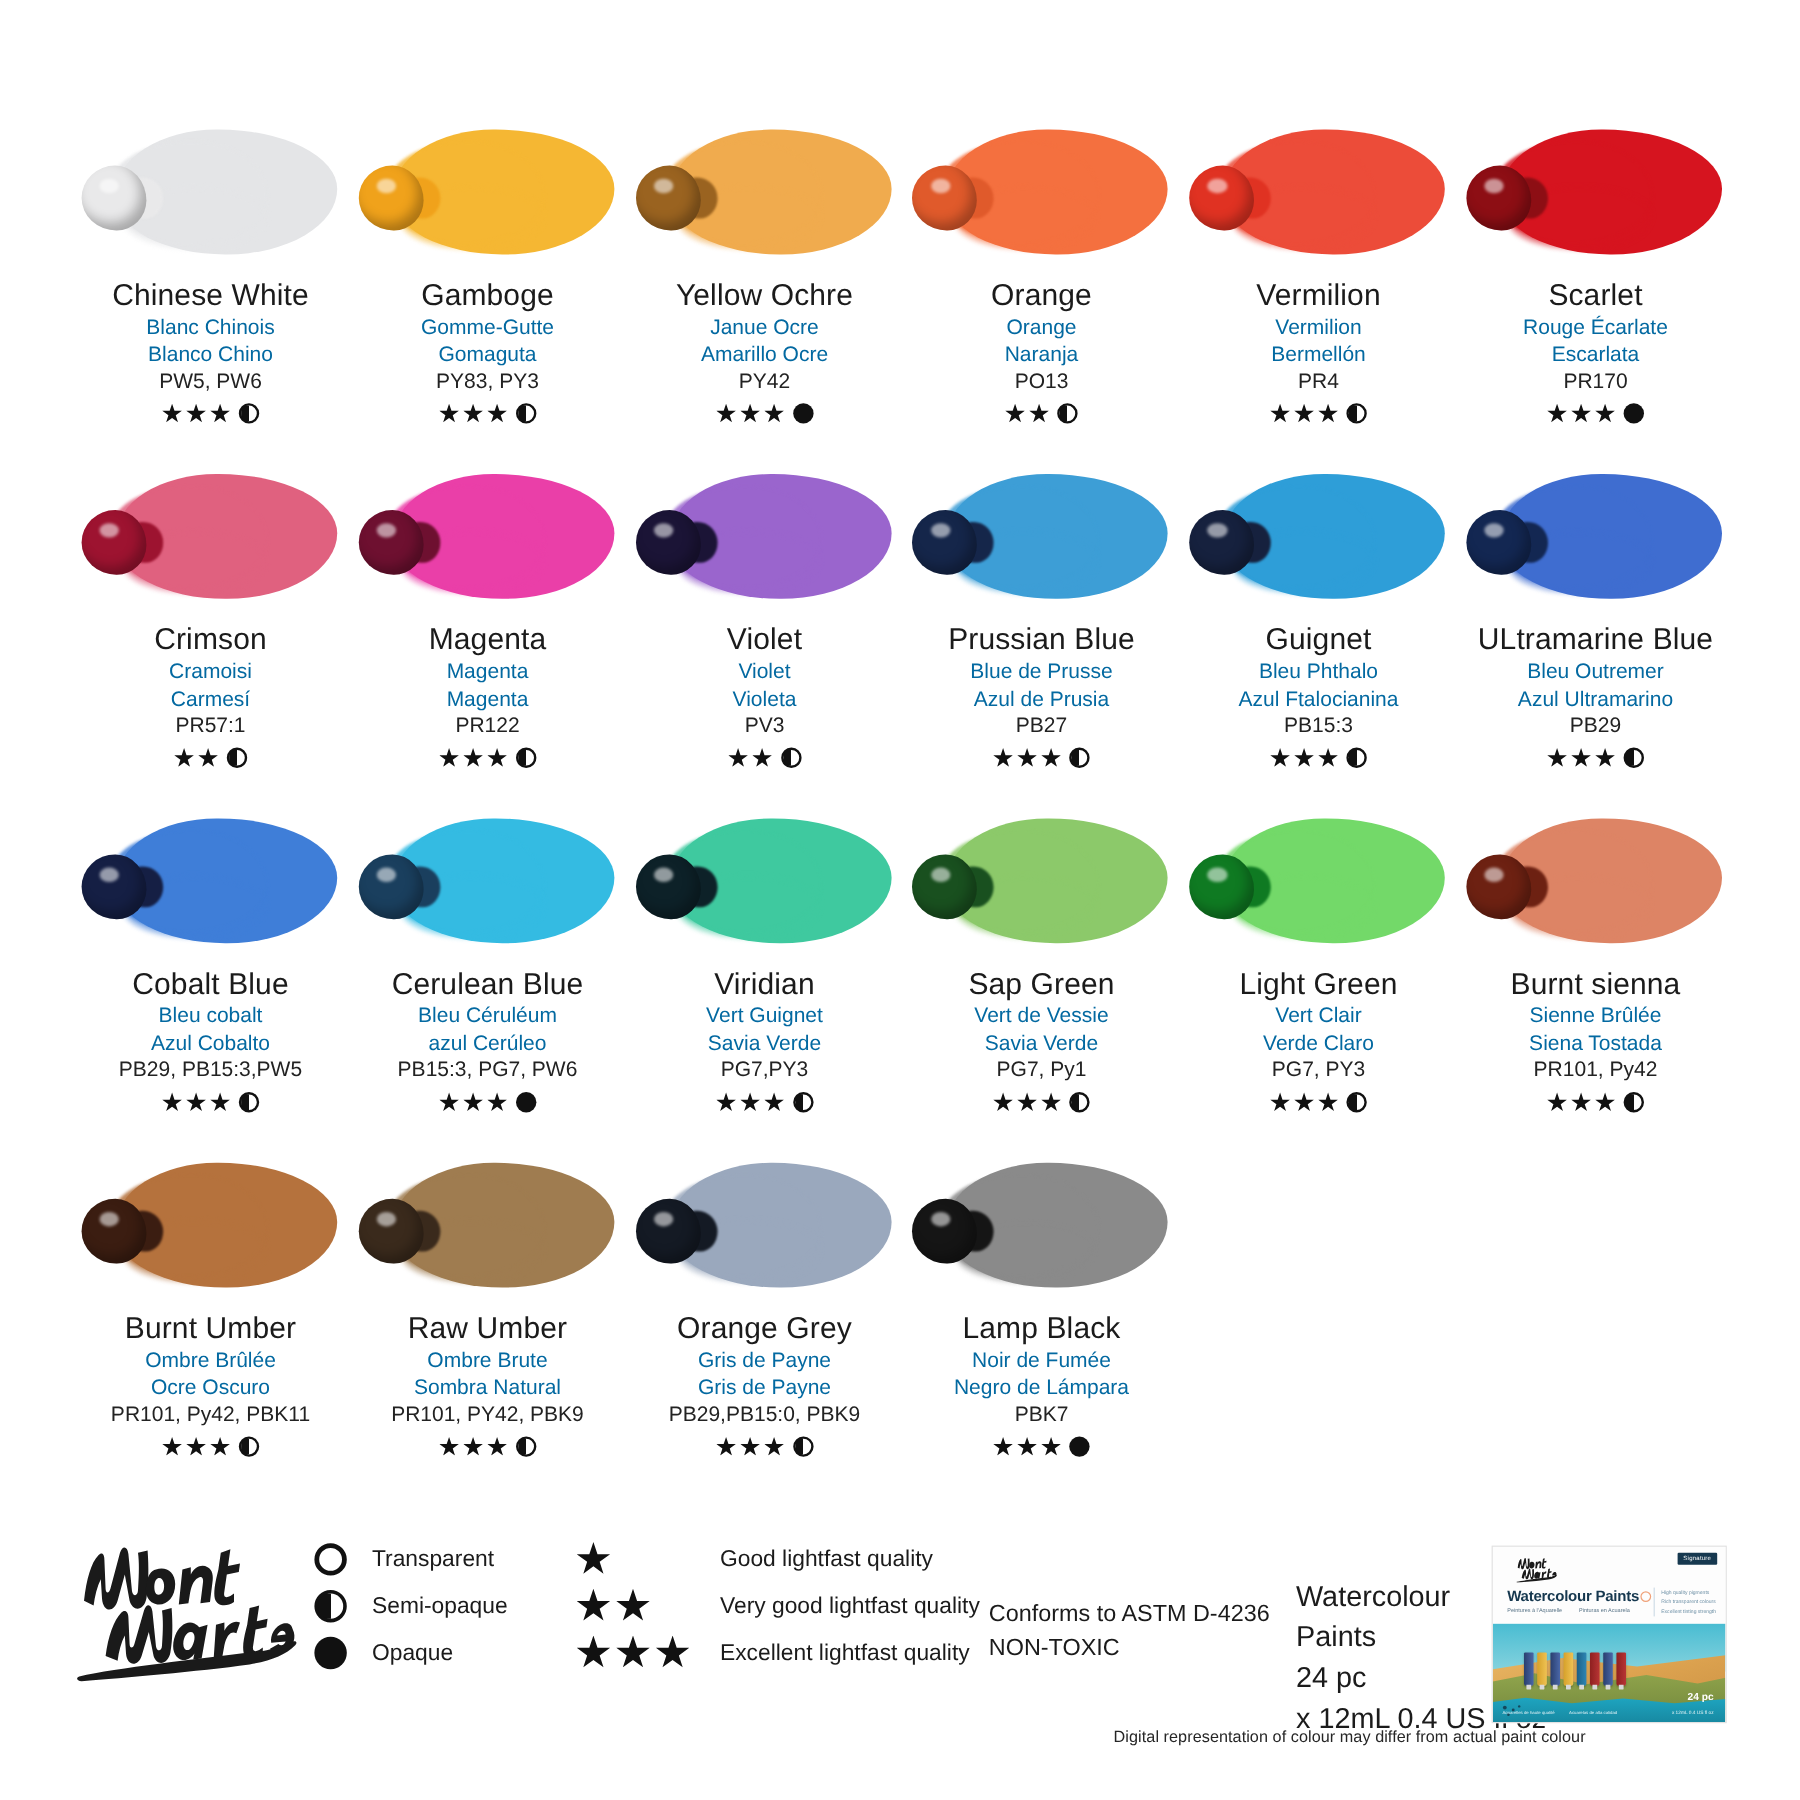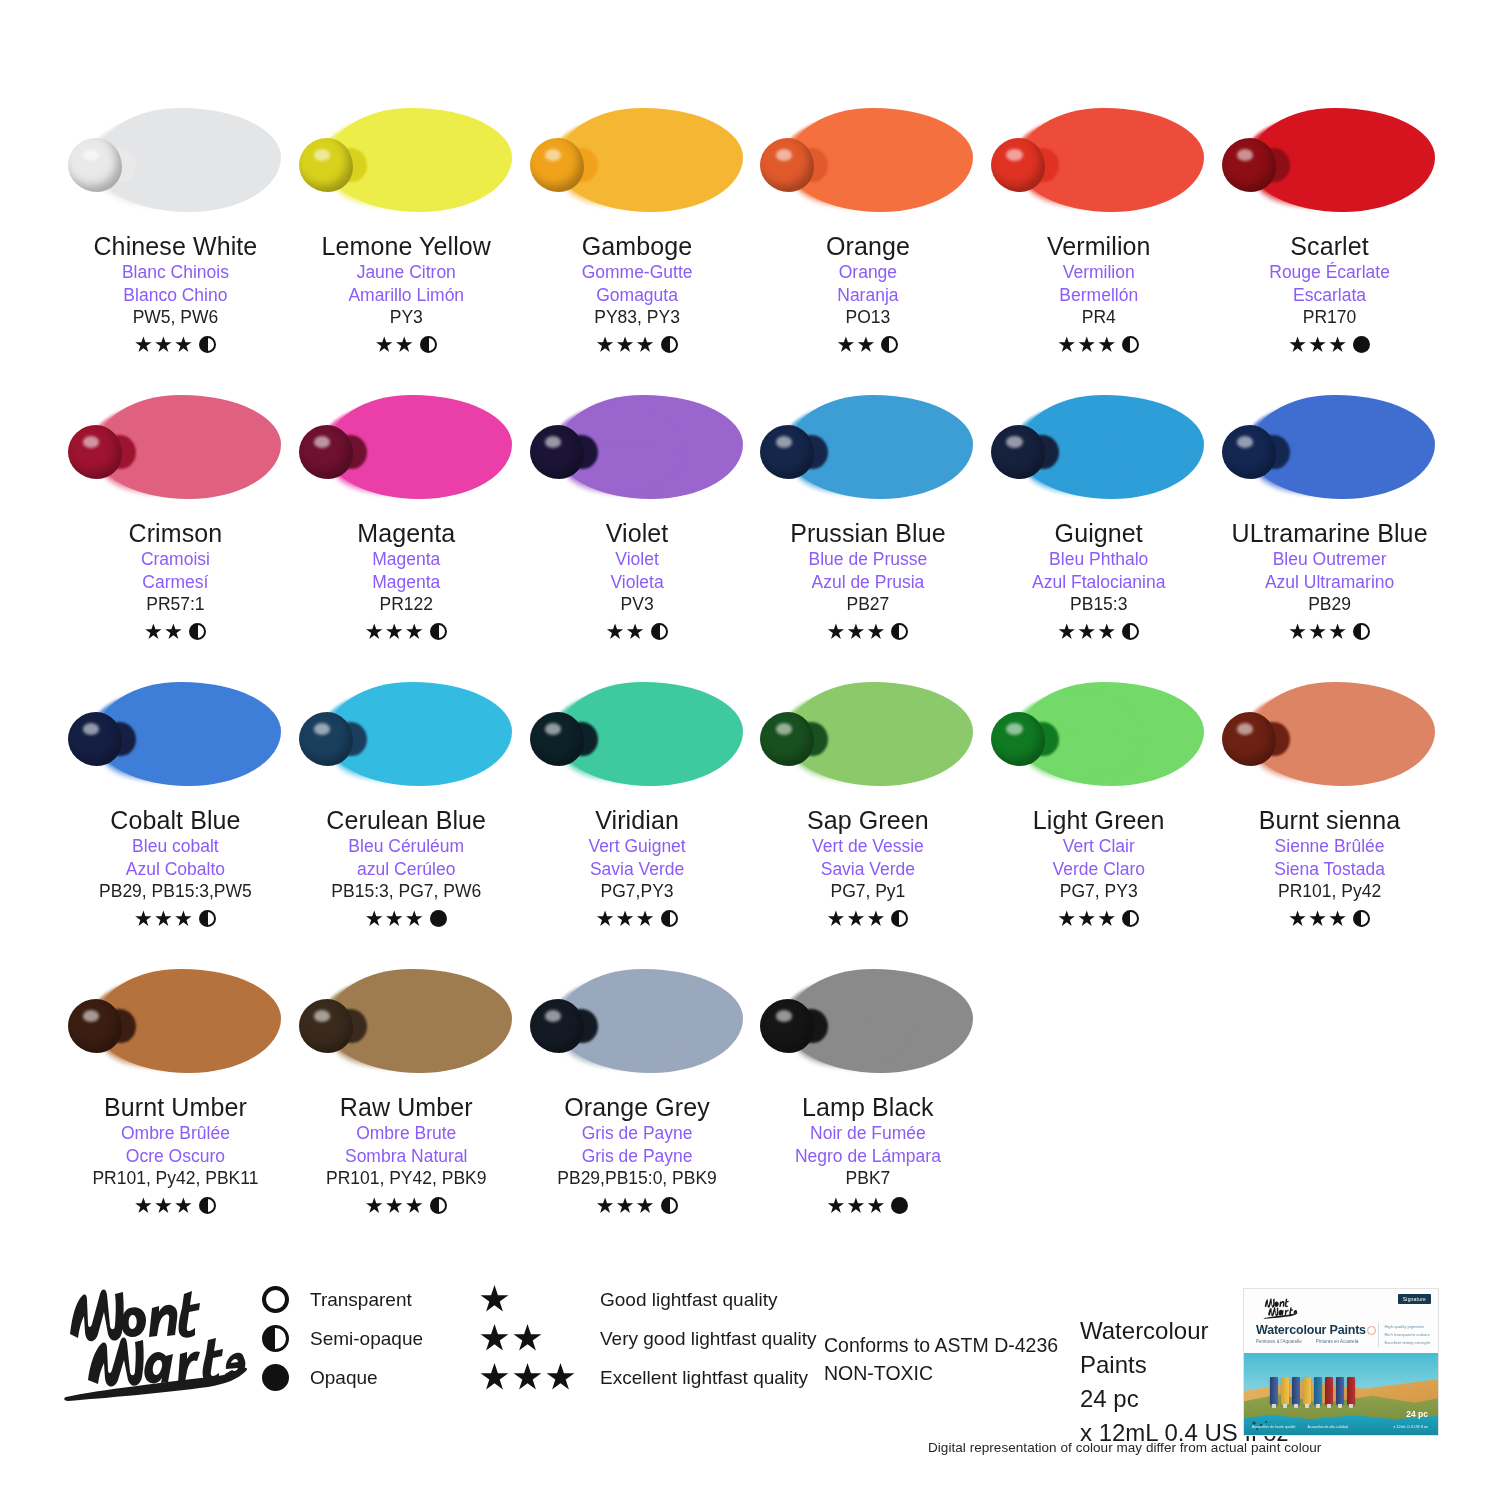--- a/index.html
+++ b/index.html
@@ -93,21 +93,21 @@
     font-weight: 400;
     letter-spacing: .1px;
     line-height: 1.16;
     color: #1b1b1b;
     text-align: center;
     margin-top: 8px;
   }
   .alt {
     font-size: 17.5px;
     line-height: 1.29;
-    color: #8b5cf6;
+    color: #0369a1;
     text-align: center;
   }
   .code {
     font-size: 17.5px;
     line-height: 1.36;
     color: #222;
     text-align: left;
   }
   .marks {
     display: flex;
@@ -271,49 +271,50 @@
         <div class="code">PW5, PW6</div>
         <div class="marks">
           <span class="star"></span>
           <span class="star"></span>
           <span class="star"></span>
           <span class="op semi"></span>
         </div>
       </div>
       <div class="cell">
         <div class="swatch">
-          <div class="wash" style="background:#eded4a"></div>
-          <div class="blob-tail" style="background:#d8d21c"></div>
-          <div class="blob" style="background:#d8d21c"></div>
-        </div>
-        <div class="name">Lemone Yellow</div>
-        <div class="alt">Jaune Citron</div>
-        <div class="alt">Amarillo Limón</div>
-        <div class="code">PY3</div>
-        <div class="marks">
-          <span class="star"></span>
-          <span class="star"></span>
-          <span class="op semi"></span>
-        </div>
-      </div>
-      <div class="cell">
-        <div class="swatch">
           <div class="wash" style="background:#f5b733"></div>
           <div class="blob-tail" style="background:#f0a21b"></div>
           <div class="blob" style="background:#f0a21b"></div>
         </div>
         <div class="name">Gamboge</div>
         <div class="alt">Gomme-Gutte</div>
         <div class="alt">Gomaguta</div>
         <div class="code">PY83, PY3</div>
         <div class="marks">
           <span class="star"></span>
           <span class="star"></span>
           <span class="star"></span>
           <span class="op semi"></span>
+        </div>
+      </div>
+      <div class="cell">
+        <div class="swatch">
+          <div class="wash" style="background:#f0ab4e"></div>
+          <div class="blob-tail" style="background:#9a6320"></div>
+          <div class="blob" style="background:#9a6320"></div>
+        </div>
+        <div class="name">Yellow Ochre</div>
+        <div class="alt">Janue Ocre</div>
+        <div class="alt">Amarillo Ocre</div>
+        <div class="code">PY42</div>
+        <div class="marks">
+          <span class="star"></span>
+          <span class="star"></span>
+          <span class="star"></span>
+          <span class="op opaque"></span>
         </div>
       </div>
       <div class="cell">
         <div class="swatch">
           <div class="wash" style="background:#f4703f"></div>
           <div class="blob-tail" style="background:#e05a2b"></div>
           <div class="blob" style="background:#e05a2b"></div>
         </div>
         <div class="name">Orange</div>
         <div class="alt">Orange</div>

